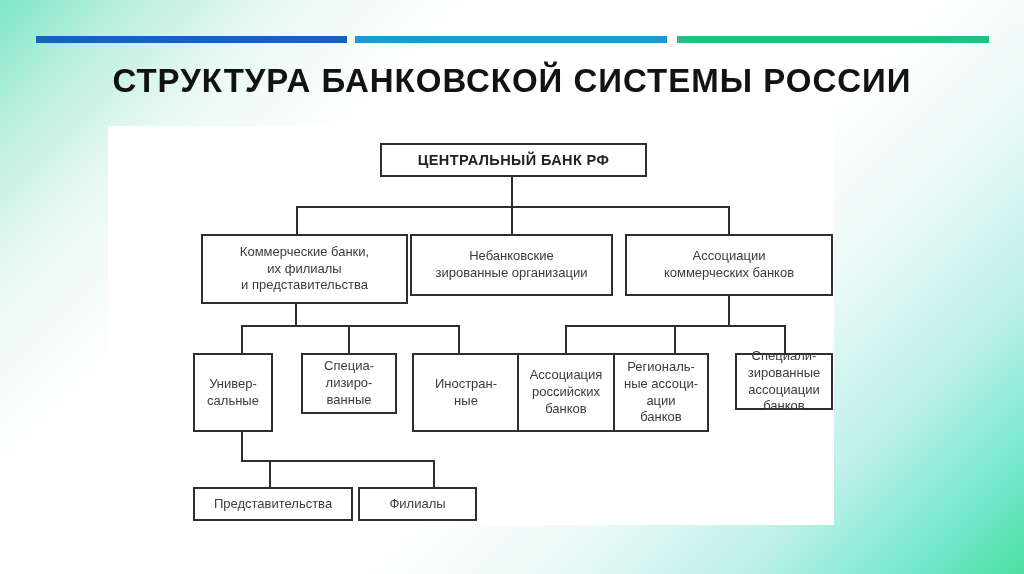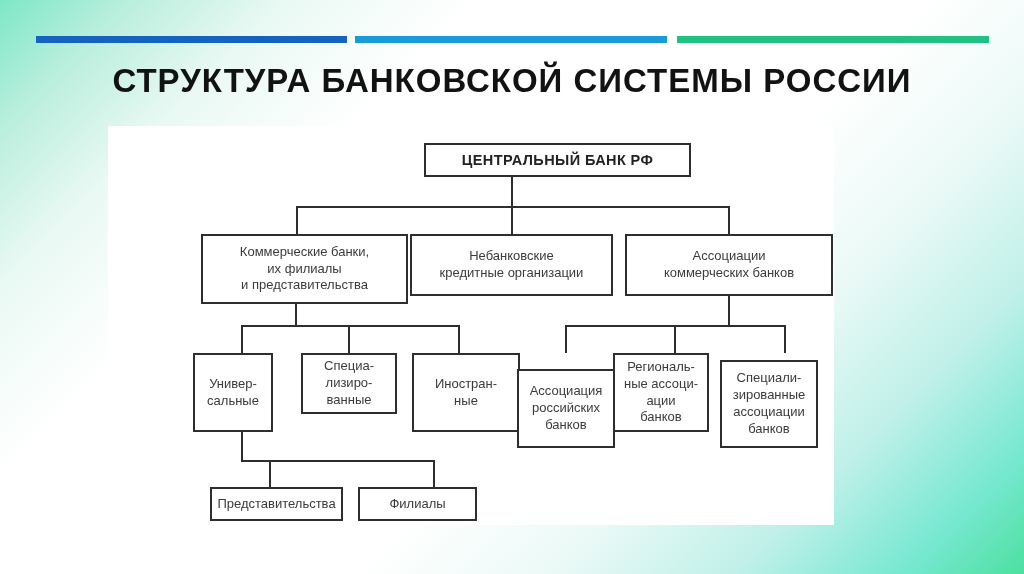--- a/index.html
+++ b/index.html
@@ -29,31 +29,31 @@
   .node{
     position:absolute;box-sizing:border-box;background:#fff;
     border:2px solid #2e2e2e;
     display:flex;align-items:center;justify-content:center;
     text-align:center;color:#3b3b3b;font-size:13px;line-height:1.3;
   }
   .node span{white-space:pre-line;display:block;padding:1px 3px;}
   .node-central{font-weight:700;font-size:14.5px;color:#222;letter-spacing:.4px;}
   .line{position:absolute;background:#2e2e2e;}
   
-  .n-central{left:272px;top:17px;width:267px;height:34px;margin-left:44px;}
+  .n-central{left:272px;top:17px;width:267px;height:34px;}
   .n-commercial{left:85px;top:108px;width:207px;height:70px;margin-left:8px;}
   .n-nonbank{left:302px;top:108px;width:203px;height:62px;}
   .n-assoc{left:517px;top:108px;width:208px;height:62px;}
   .n-universal{left:85px;top:227px;width:80px;height:79px;}
   .n-specialized{left:193px;top:227px;width:96px;height:61px;}
   .n-foreign{left:304px;top:227px;width:108px;height:79px;}
-  .n-assocrus{left:409px;top:227px;width:98px;height:79px;margin-top:16px;}
+  .n-assocrus{left:409px;top:227px;width:98px;height:79px;}
   .n-regional{left:505px;top:227px;width:96px;height:79px;}
-  .n-specassoc{left:612px;top:227px;width:98px;height:88px;margin-top:7px;}
-  .n-rep{left:85px;top:361px;width:133px;height:34px;margin-left:17px;}
+  .n-specassoc{left:627px;top:227px;width:98px;height:57px;}
+  .n-rep{left:85px;top:361px;width:160px;height:34px;}
   .n-branches{left:250px;top:361px;width:119px;height:34px;}
 </style>
 </head>
 <body>
 
 <div class="slide">
 
   <div class="accent-bar bar-1" style="background: rgb(20, 99, 192);"></div>
   <div class="accent-bar bar-2" style="background: rgb(24, 155, 216);"></div>
   <div class="accent-bar bar-3" style="background: rgb(33, 193, 131);"></div>
@@ -87,21 +87,21 @@
     <div class="node node-central n-central">
       <span>ЦЕНТРАЛЬНЫЙ БАНК РФ</span>
     </div>
     <div class="node n-commercial">
       <span>Коммерческие банки,
 их филиалы
 и представительства</span>
     </div>
     <div class="node n-nonbank">
       <span>Небанковские
-кредитные организации</span>
+зированные организации</span>
     </div>
     <div class="node n-assoc">
       <span>Ассоциации
 коммерческих банков</span>
     </div>
     <div class="node n-universal">
       <span>Универ-
 сальные</span>
     </div>
     <div class="node n-specialized">

